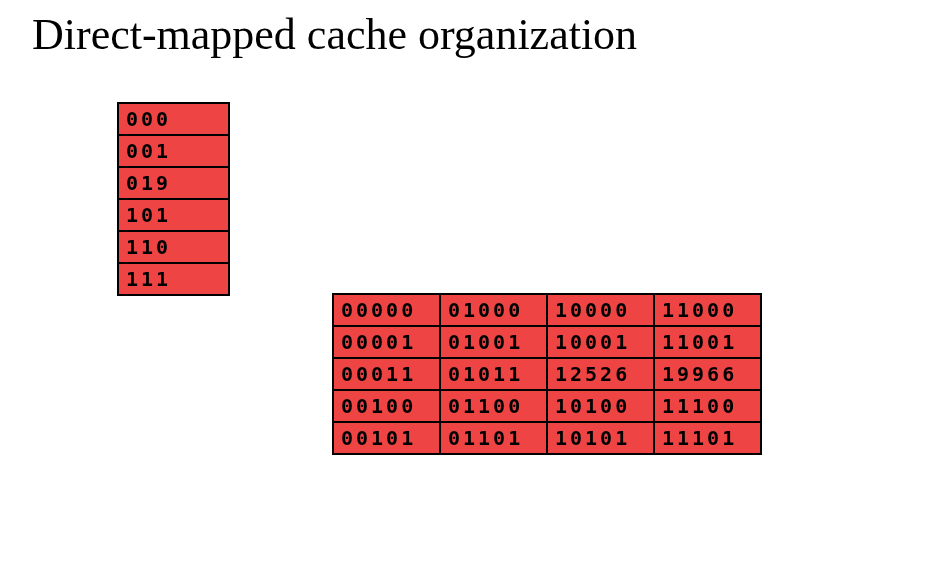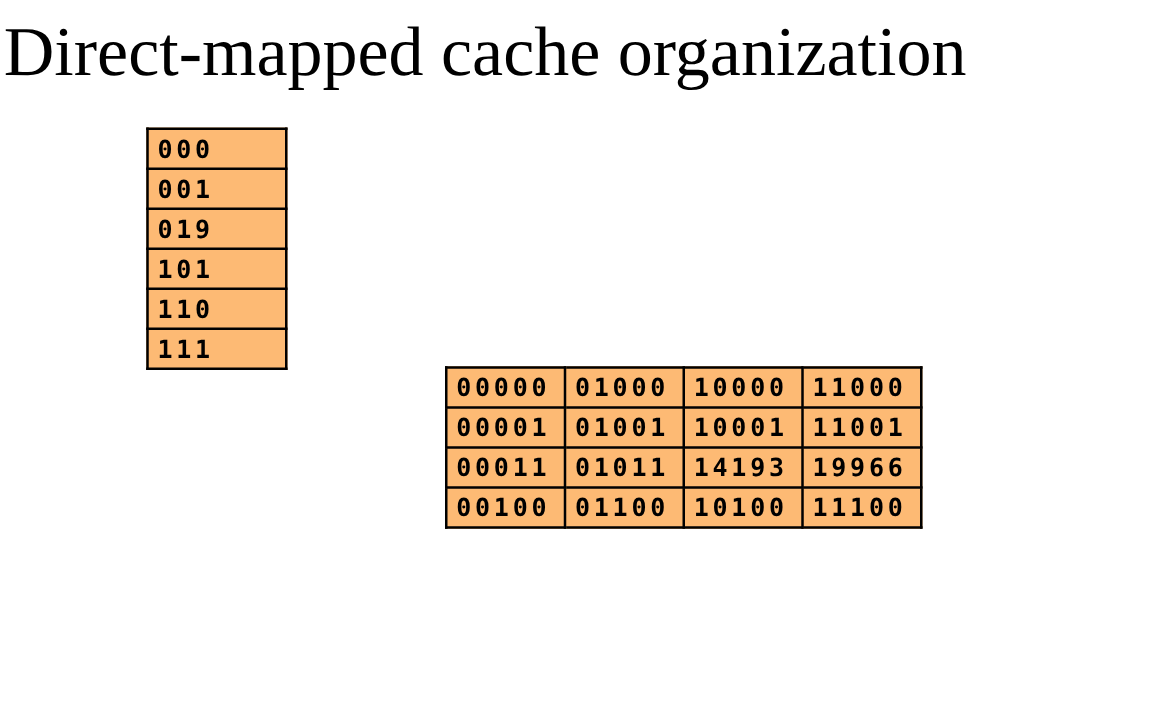--- a/index.html
+++ b/index.html
@@ -9,35 +9,35 @@
   }
   body {
     position: relative;
     width: 940px;
     height: 563px;
     overflow: hidden;
     font-family: "Liberation Sans", sans-serif;
   }
   .slide-title {
     position: absolute;
-    left: 3px;
+    left: 32px;
     top: 10px;
     margin: 0;
     font-family: "Liberation Serif", serif;
     font-weight: 400;
-    font-size: 56px;
+    font-size: 44px;
     line-height: 1.15;
     color: #000000;
     white-space: nowrap;
   }
   table.bitgrid {
     position: absolute;
     border-collapse: collapse;
     table-layout: fixed;
-    background: #fdba74;
+    background: #ef4444;
   }
   table.bitgrid td {
     border: 2px solid #000000;
     height: 30px;
     padding: 0 0 0 7px;
     vertical-align: middle;
     text-align: left;
     font-family: "DejaVu Sans Mono", monospace;
     font-weight: bold;
     font-size: 20px;
@@ -45,23 +45,23 @@
     color: #000000;
     overflow: hidden;
     white-space: nowrap;
   }
   #cache-table {
     left: 117px;
     top: 102px;
     width: 113px;
   }
   #memory-table {
-    left: 356px;
+    left: 332px;
     top: 293px;
-    width: 382px;
+    width: 430px;
   }
 </style>
 </head>
 <body>
 
 <h1 class="slide-title">Direct-mapped cache organization</h1>
 
 <table class="bitgrid" id="cache-table">
   <tbody>
     <tr>
@@ -95,23 +95,29 @@
     </tr>
     <tr>
       <td>00001</td>
       <td>01001</td>
       <td>10001</td>
       <td>11001</td>
     </tr>
     <tr>
       <td>00011</td>
       <td>01011</td>
-      <td>14193</td>
+      <td>12526</td>
       <td>19966</td>
     </tr>
     <tr>
       <td>00100</td>
       <td>01100</td>
       <td>10100</td>
       <td>11100</td>
     </tr>
+    <tr>
+      <td>00101</td>
+      <td>01101</td>
+      <td>10101</td>
+      <td>11101</td>
+    </tr>
   </tbody>
 </table>
 
 </body></html>

